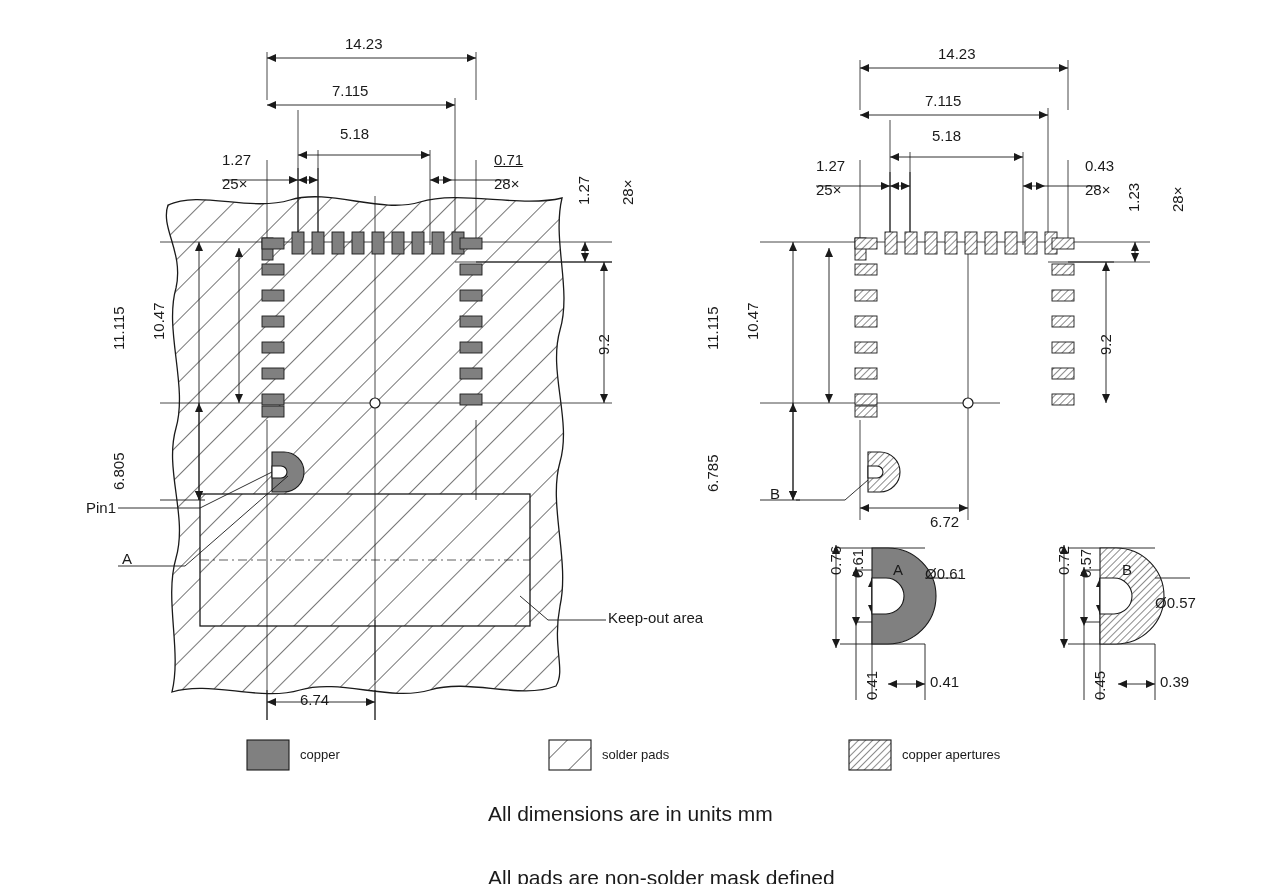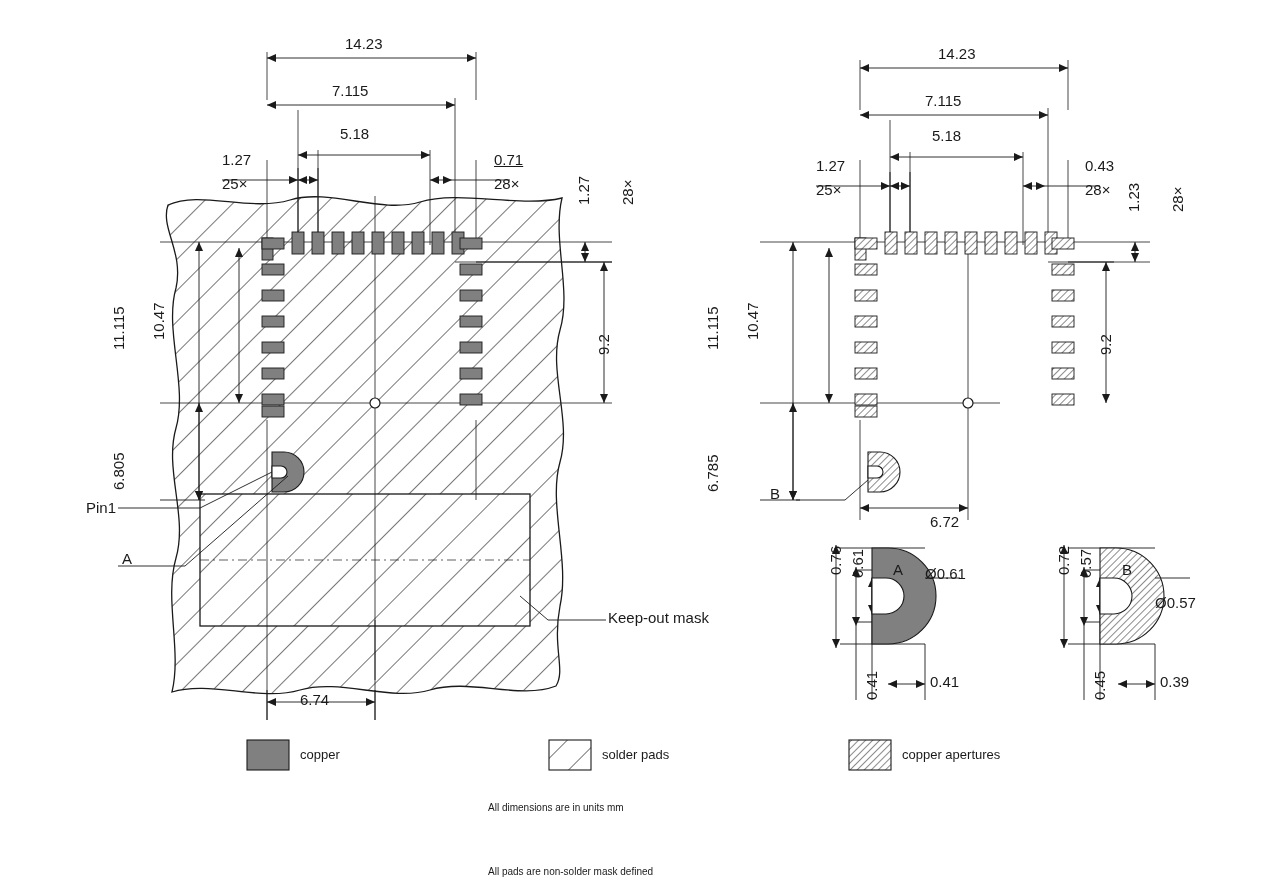--- a/index.html
+++ b/index.html
@@ -35,21 +35,21 @@
     line-height: 1;
   }
   .lbl.rot { transform-origin: left top; }
   .legend-text {
     position: absolute;
     font-size: 13px;
     white-space: nowrap;
   }
   .note {
     position: absolute;
-    font-size: 10px;
+    font-size: 21px;
     white-space: nowrap;
     text-align: center;
   }
 </style>
 </head>
 <body>
 
 <div id="stage">
 
   <svg class="drawing" viewBox="0 0 1280 884">
@@ -348,21 +348,21 @@
   <div class="lbl" style="left:494px; top:176px;">28×</div>
   <div class="lbl rot" style="left:576px; top:205px; transform:rotate(-90deg);">1.27</div>
   <div class="lbl rot" style="left:620px; top:205px; transform:rotate(-90deg);">28×</div>
   <div class="lbl rot" style="left:111px; top:350px; transform:rotate(-90deg);">11.115</div>
   <div class="lbl rot" style="left:151px; top:340px; transform:rotate(-90deg);">10.47</div>
   <div class="lbl rot" style="left:596px; top:355px; transform:rotate(-90deg);">9.2</div>
   <div class="lbl rot" style="left:111px; top:490px; transform:rotate(-90deg);">6.805</div>
   <div class="lbl" style="left:300px; top:692px;">6.74</div>
   <div class="lbl" style="left:86px; top:500px;">Pin1</div>
   <div class="lbl" style="left:122px; top:551px;">A</div>
-  <div class="lbl" style="left:608px; top:610px;">Keep-out mask</div>
+  <div class="lbl" style="left:608px; top:610px;">Keep-out area</div>
 
   <div class="lbl" style="left:938px; top:46px;">14.23</div>
   <div class="lbl" style="left:925px; top:93px;">7.115</div>
   <div class="lbl" style="left:932px; top:128px;">5.18</div>
   <div class="lbl" style="left:816px; top:158px;">1.27</div>
   <div class="lbl" style="left:816px; top:182px;">25×</div>
   <div class="lbl" style="left:1085px; top:158px;">0.43</div>
   <div class="lbl" style="left:1085px; top:182px;">28×</div>
   <div class="lbl rot" style="left:1126px; top:212px; transform:rotate(-90deg);">1.23</div>
   <div class="lbl rot" style="left:1170px; top:212px; transform:rotate(-90deg);">28×</div>

